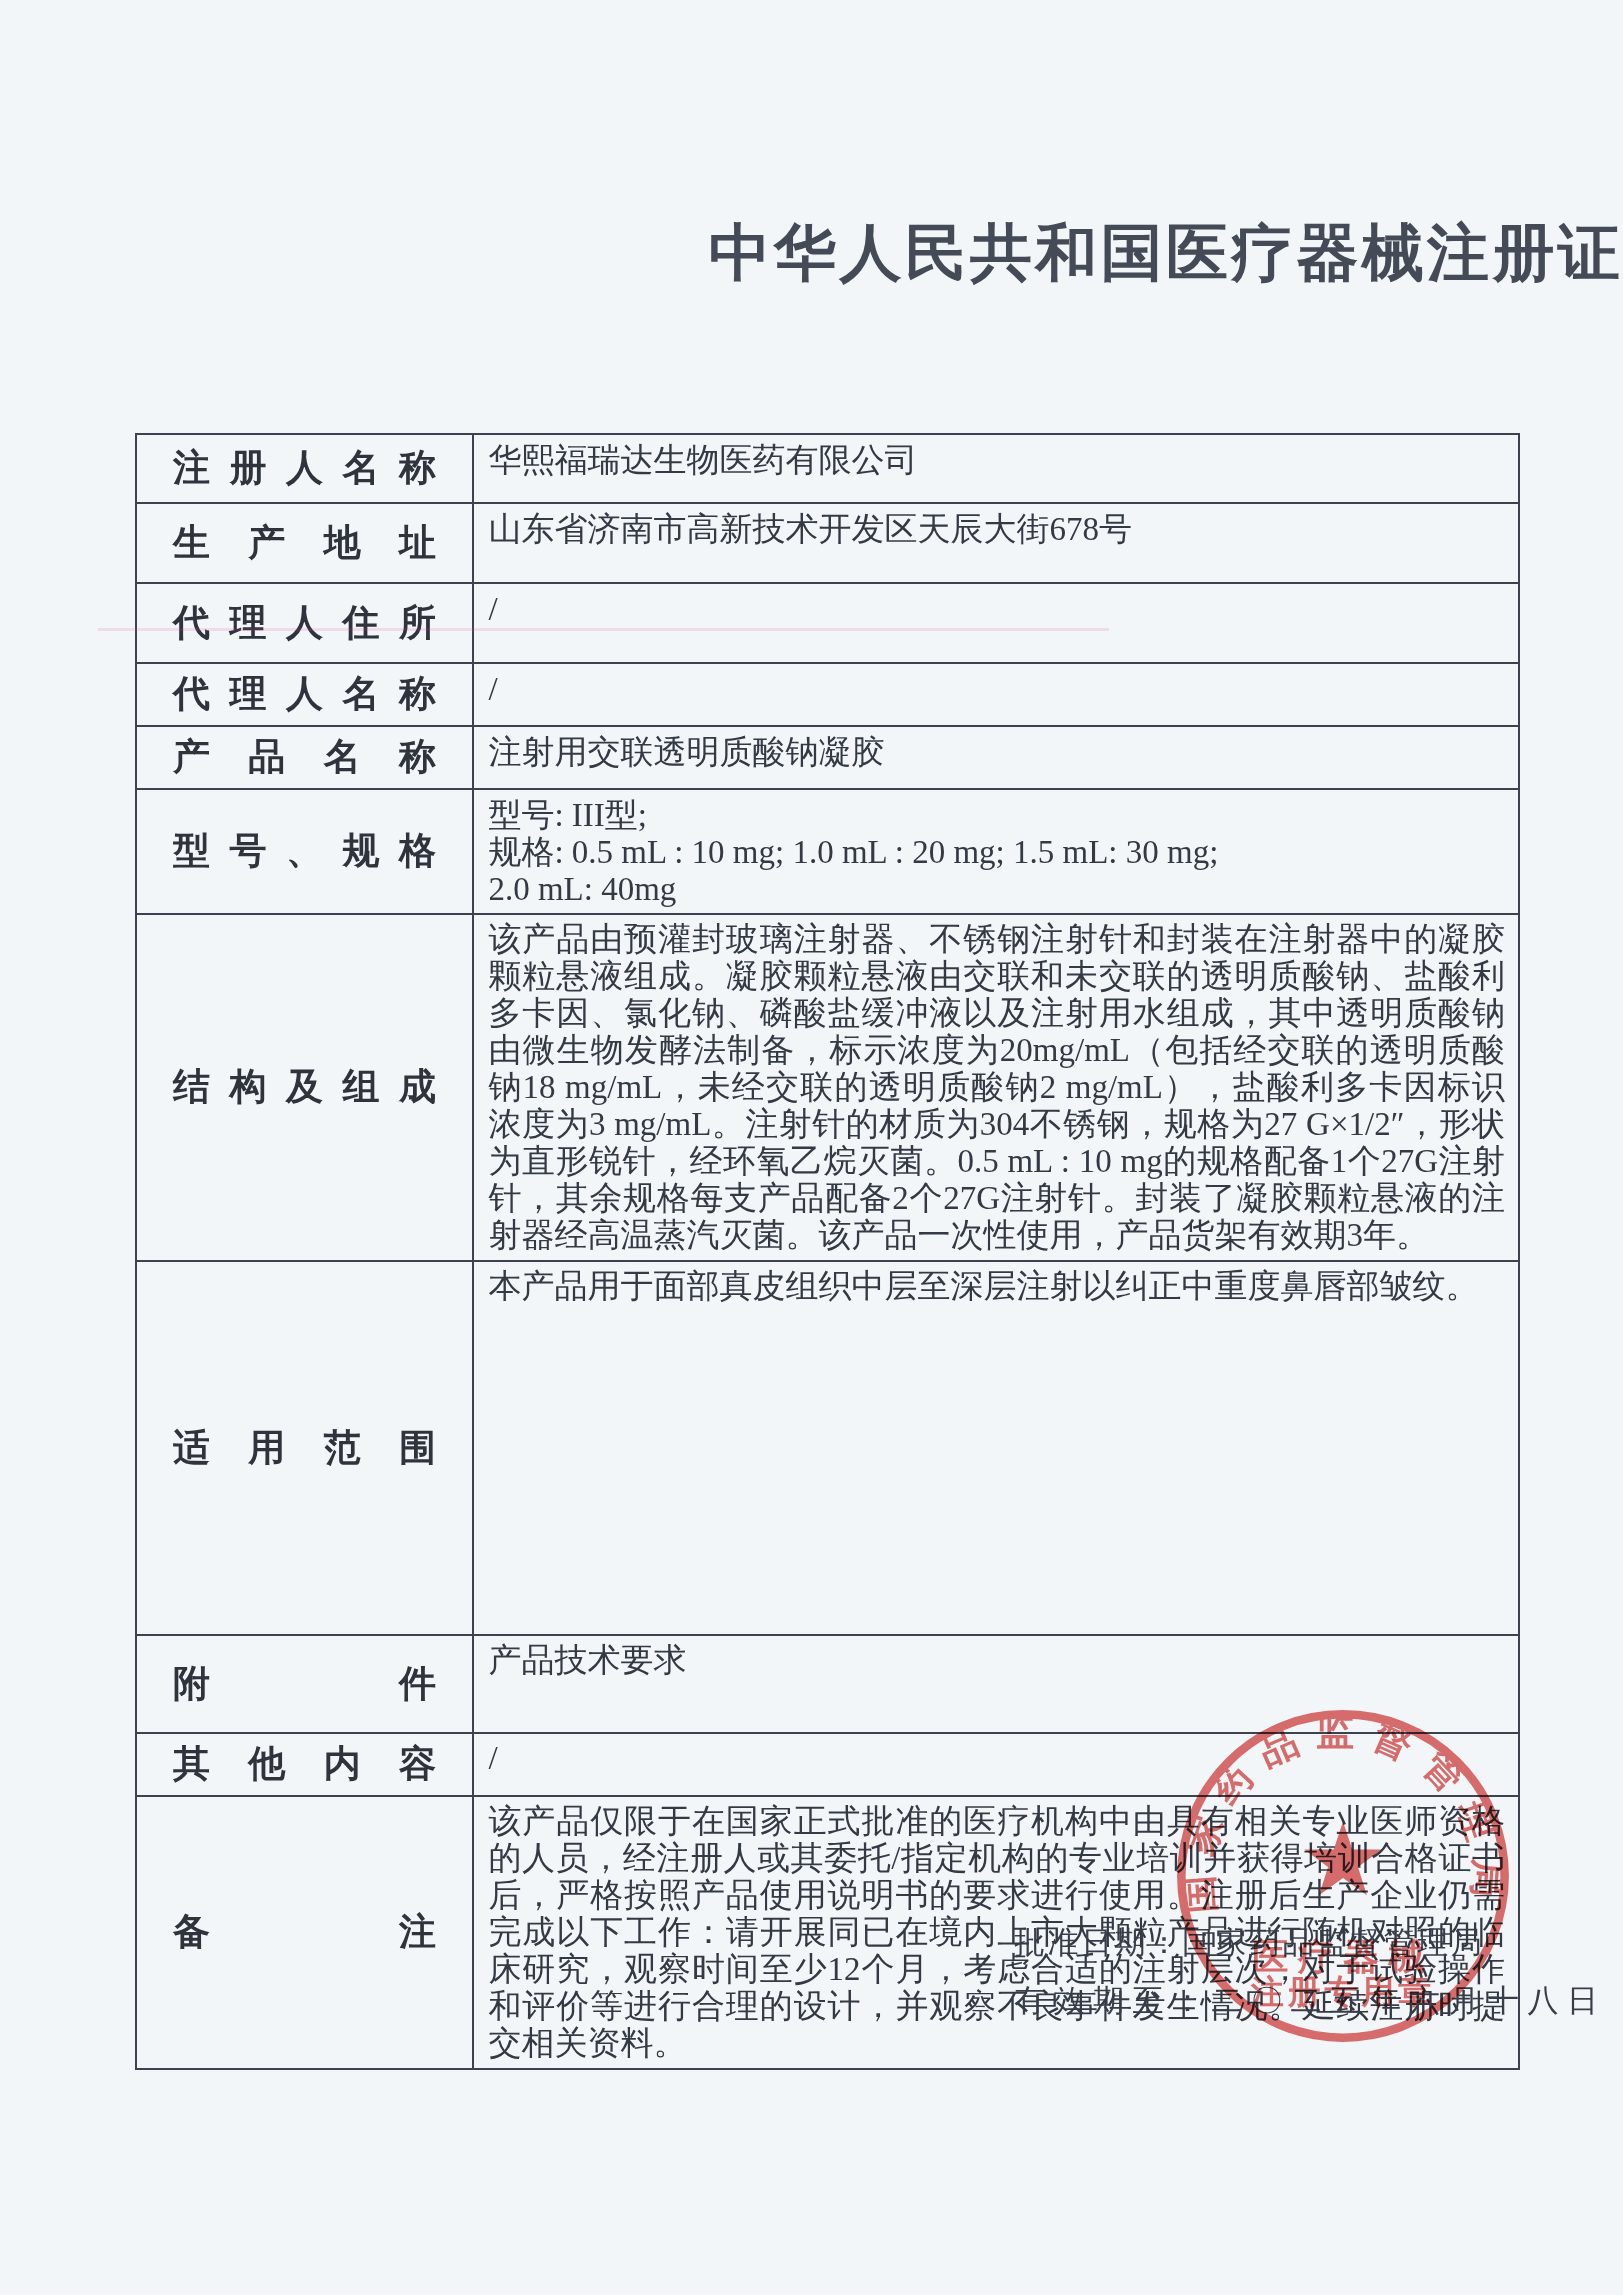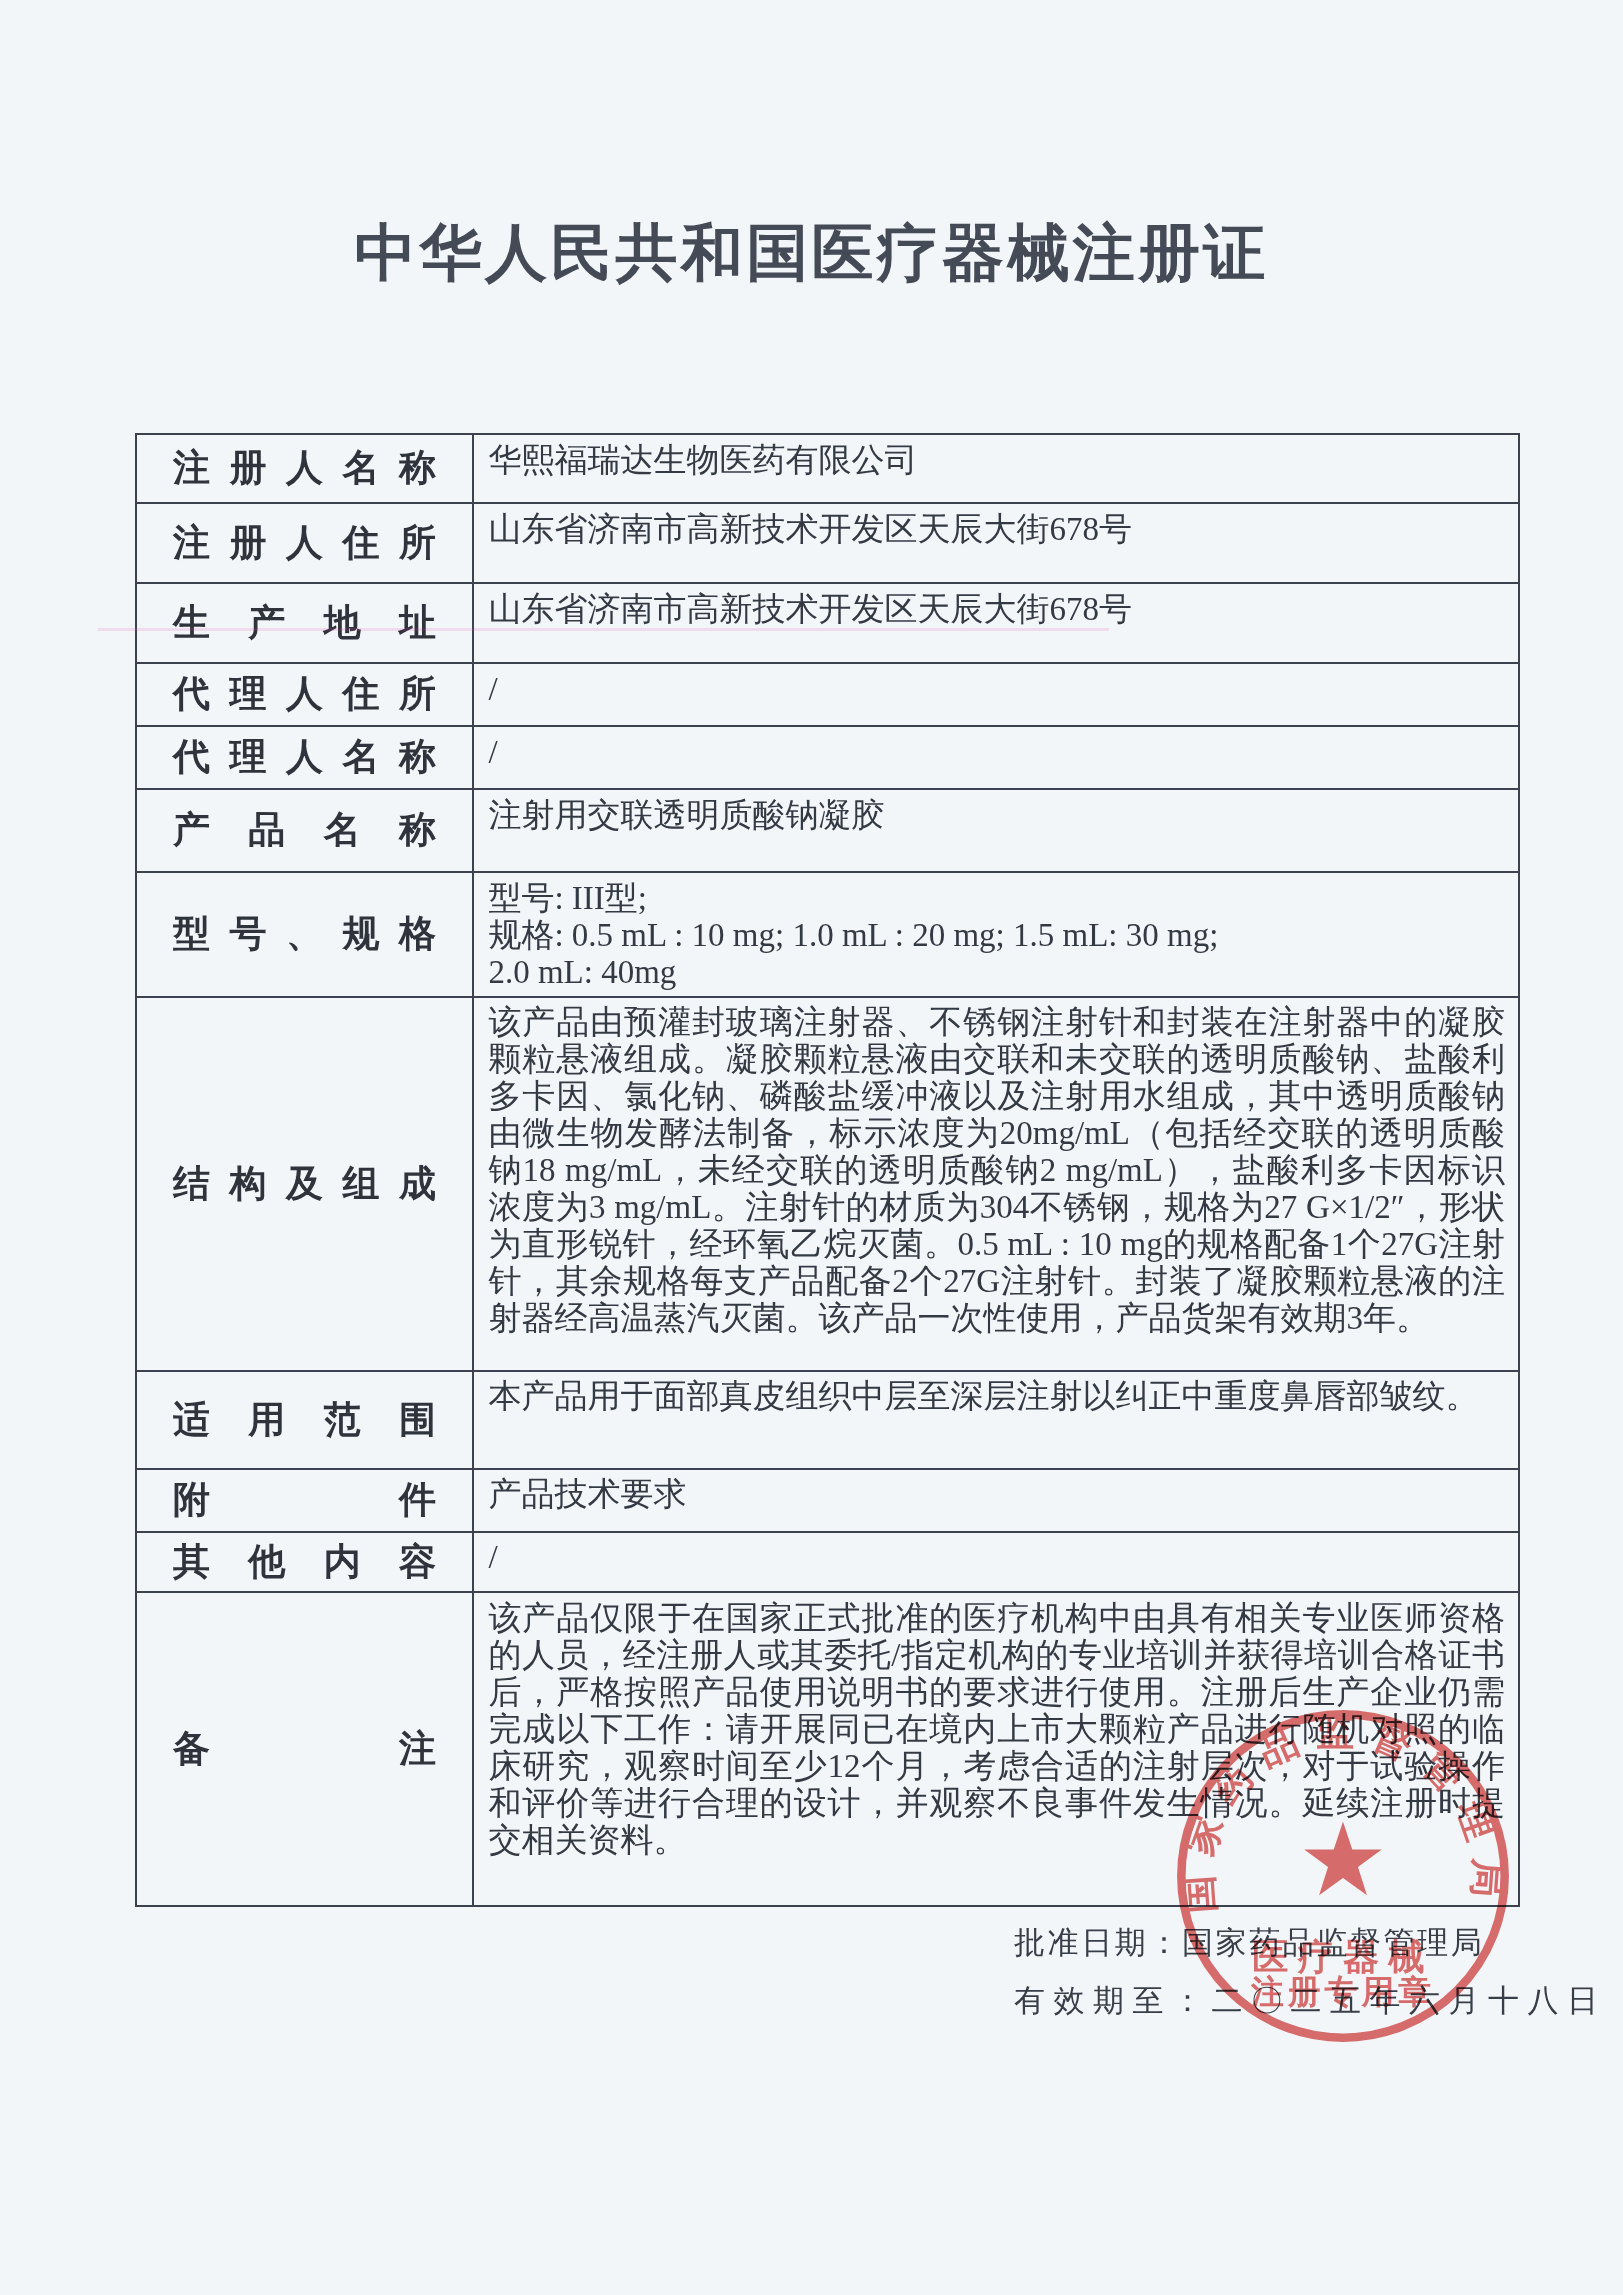--- a/index.html
+++ b/index.html
@@ -6,21 +6,21 @@
   .page{
     position:relative;
     width:1623px;height:2295px;
     background:#f3f6f9;
     font-family:"Liberation Serif","DejaVu Serif",serif;
     color:#343a44;
     overflow:hidden;
   }
   .doc-title{
     position:absolute;top:211px;left:0;width:100%;
-    text-align:center;
+    text-align:right;
     font-size:62px;font-weight:bold;letter-spacing:3.3px;
     color:#454b56;
   }
   .reg-no{
     position:absolute;top:385px;left:135px;
     font-size:30px;color:#383e48;letter-spacing:0.7px;
   }
   table.cert{
     position:absolute;top:433px;left:135px;
     width:1385px;
@@ -90,24 +90,20 @@
     <colgroup>
         <col class="c-label">
         <col class="c-value">
       </colgroup>
     <tbody id="cert-tbody">
     <tr>
       <td class="lbl"><span class="lbl-in">注册人名称</span></td>
       <td class="val">华熙福瑞达生物医药有限公司</td>
     </tr>
 
-    <tr>
-      <td class="lbl"><span class="lbl-in">注册人住所</span></td>
-      <td class="val">山东省济南市高新技术开发区天辰大街678号</td>
-    </tr>
 
     <tr>
       <td class="lbl"><span class="lbl-in">生产地址</span></td>
       <td class="val">山东省济南市高新技术开发区天辰大街678号</td>
     </tr>
 
     <tr>
       <td class="lbl"><span class="lbl-in">代理人住所</span></td>
       <td class="val">/</td>
     </tr>

